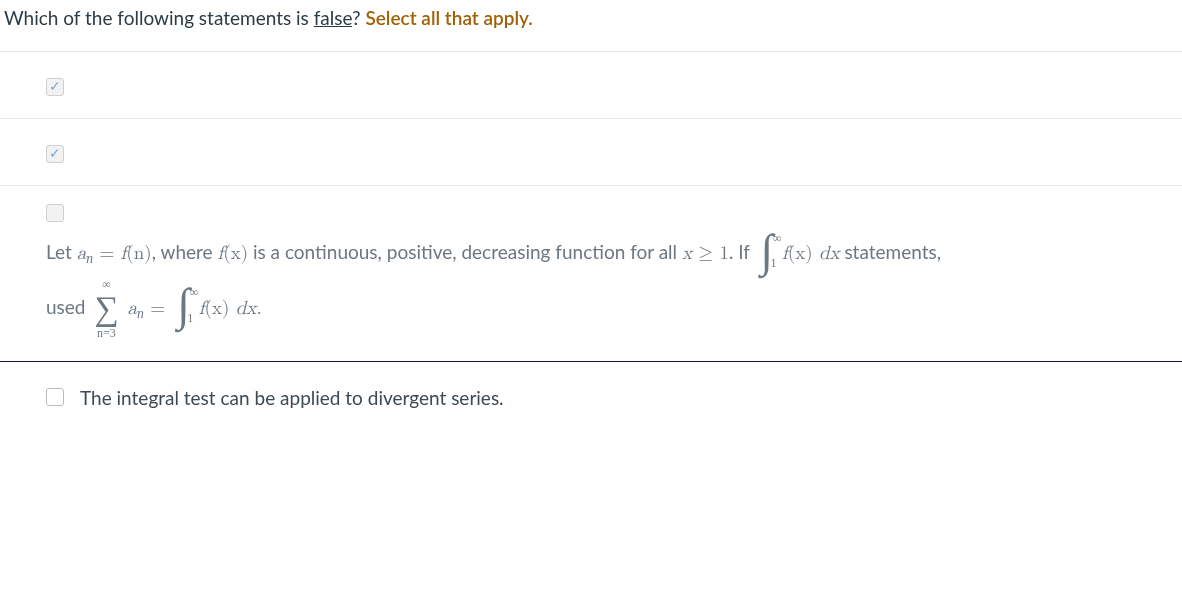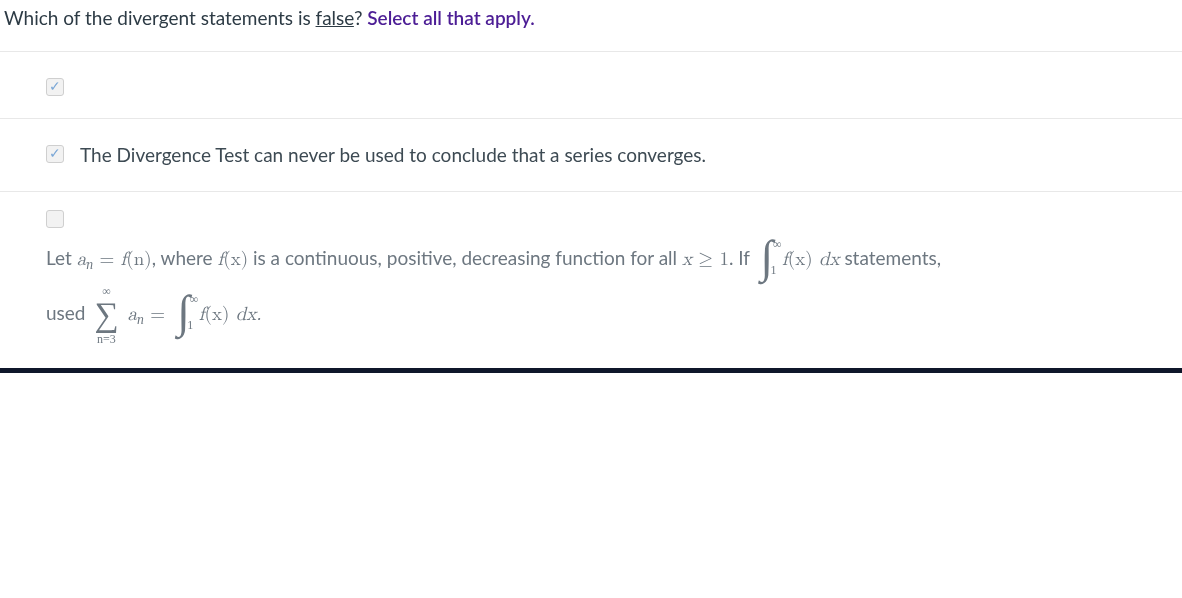--- a/index.html
+++ b/index.html
@@ -12,21 +12,21 @@
     line-height: 1.5;
     background: #fff;
   }
   .question-stem {
     padding: 4px 4px 18px 4px;
   }
   .underline {
     text-decoration: underline;
   }
   .red {
-    color: #4c1d95;
+    color: #a16207;
     font-weight: 600;
     margin-top: 36px;
   }
   .options {
     border-top: 1px solid #e8e8e8;
   }
   .option {
     border-bottom: 1px solid #e8e8e8;
     padding: 22px 12px 22px 46px;
     display: flex;
@@ -117,44 +117,43 @@
   .summ .sig {
     font-family: "STIX", Georgia, serif;
     font-size: 34px;
     display: block;
   }
 </style>
 </head>
 <body>
 
 <div class="question-stem">
-  <span>Which of the divergent statements is </span><span class="underline">false</span><span>? </span><span class="red">Select all that apply.</span>
+  <span>Which of the following statements is </span><span class="underline">false</span><span>? </span><span class="red">Select all that apply.</span>
 </div>
 
 <div class="options">
 
   <div class="option">
     <div class="checkbox locked">
       <span class="tick">✓</span>
     </div>
   </div>
 
   <div class="option">
     <div class="checkbox locked">
       <span class="tick">✓</span>
     </div>
-    <div class="option-body">The Divergence Test can never be used to conclude that a series converges.</div>
   </div>
 
   <div class="option tall" style="border-bottom:none; padding-bottom:0;">
     <div class="checkbox locked"></div>
     <div class="option-body"></div>
   </div>
 
-  <div class="math-block" style="border-bottom:5px solid #0f172a; padding-bottom:22px;">
+  <div class="math-block" style="border-bottom:1px solid #0f172a; padding-bottom:22px;">
     <span>
       <span>Let </span><span class="mi">a</span><span class="sub">n</span><span class="mn"> = </span><span class="mi">f</span><span class="mn">(n)</span><span>, where </span><span class="mi">f</span><span class="mn">(x)</span><span> is a continuous, positive, decreasing function for all </span><span class="mi">x</span><span class="mn"> ≥ </span><span class="mn">1</span><span>. If </span>
       <span class="intg">
         <span class="ulim">∞</span>
         <span class="intsym">∫</span>
         <span class="llim">1</span>
       </span>
       <span class="mi">f</span><span class="mn">(x)</span><span class="mi"> dx</span><span> statements,</span>
     </span>
     <br>
@@ -168,14 +167,18 @@
       <span class="mi">a</span><span class="sub">n</span><span class="mn"> = </span>
       <span class="intg">
         <span class="ulim">∞</span>
         <span class="intsym">∫</span>
         <span class="llim">1</span>
       </span>
       <span class="mi">f</span><span class="mn">(x)</span><span class="mi"> dx.</span>
     </span>
   </div>
 
+  <div class="option" style="border-bottom:none;">
+    <div class="checkbox"></div>
+    <div class="option-body">The integral test can be applied to divergent series.</div>
+  </div>
 
 </div>
 
 </body></html>

